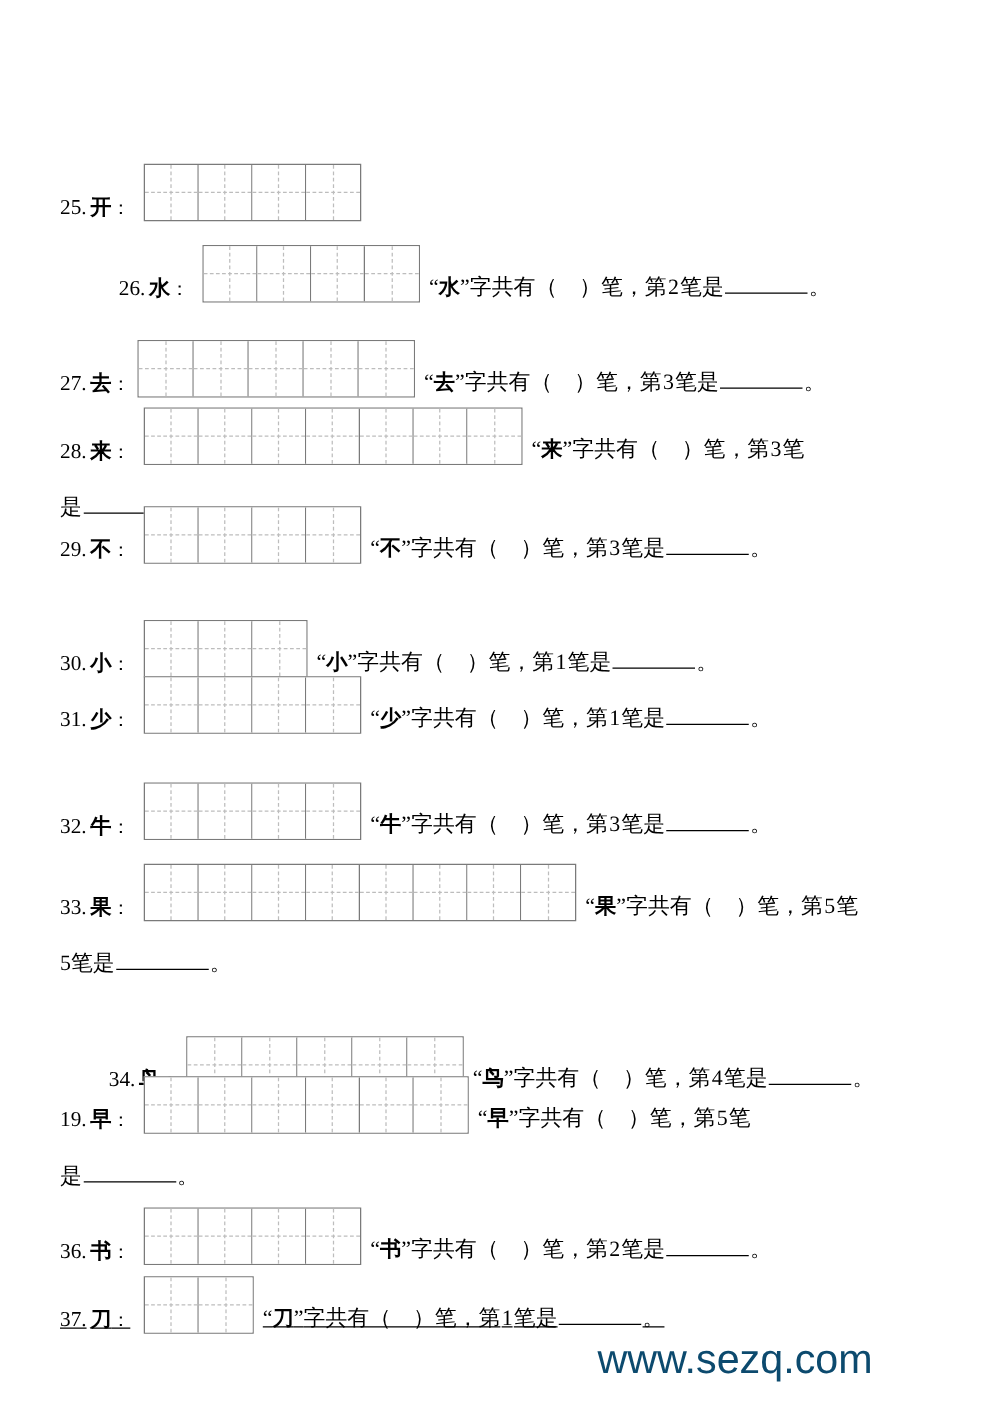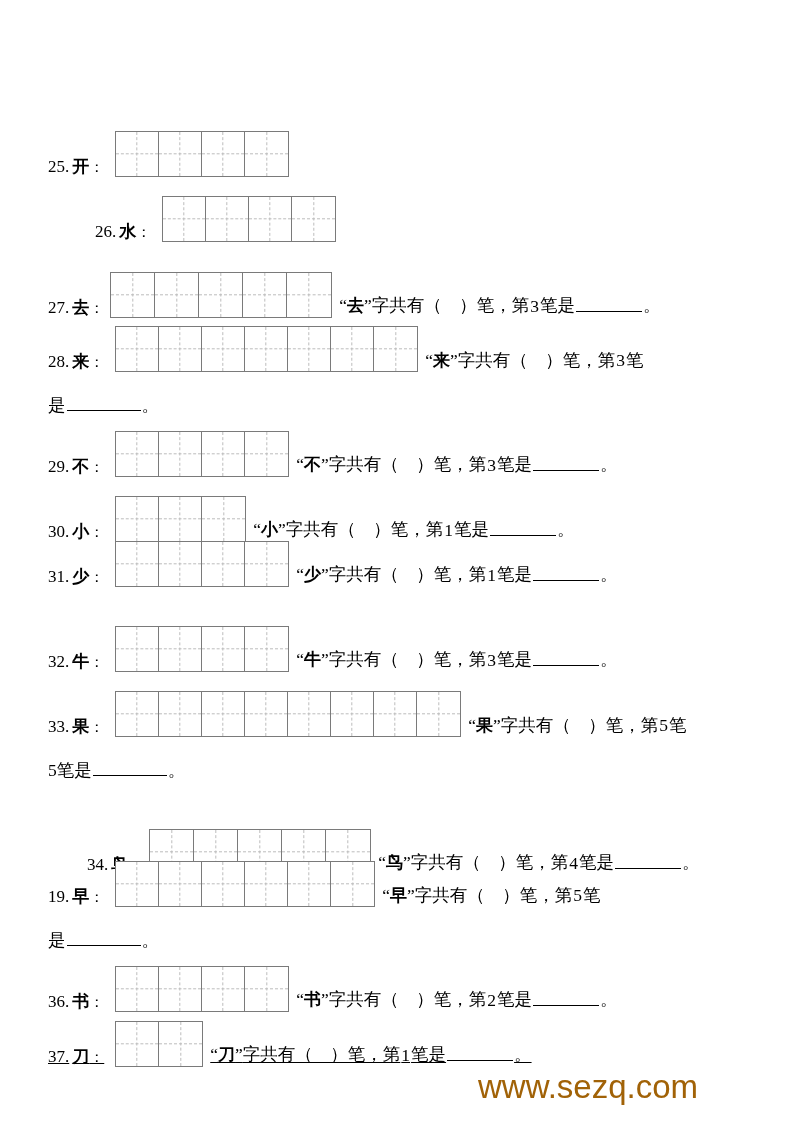--- a/index.html
+++ b/index.html
@@ -133,21 +133,21 @@
     padding-left: 0px;
   }
 
   
   #watermark {
     position: absolute;
     left: 478px;
     top: 1068px;
     font-family: "Liberation Sans", "DejaVu Sans", sans-serif;
     font-size: 33px;
-    color: #a16207;
+    color: #0c4a6e;
     letter-spacing: 0px;
     white-space: nowrap;
     user-select: none;
   }
 </style>
 </head>
 <body>
 
 <div id="page">
   <div id="rows-container">
@@ -168,20 +168,21 @@
         <div class="line1">
           <span class="label"><span class="num">26.</span><span class="han">水</span><span class="colon">：</span></span>
           <div style="flex: 0 0 auto; min-width: 4px; width: 11px;"></div>
           <div class="grid" style="height: 44px;">
             <div class="cell" style="width: 43px; height: 44px;"></div>
             <div class="cell" style="width: 43px; height: 44px;"></div>
             <div class="cell" style="width: 43px; height: 44px;"></div>
             <div class="cell" style="width: 43px; height: 44px;"></div>
           </div>
           <div style="flex: 0 0 auto; width: 7px;"></div>
+          <div class="sentence"><span class="q">“</span><span class="target">水</span><span class="q">”</span><span class="q">字共有（　）笔，第</span><span class="digit">2</span><span class="q">笔是</span><span class="blank w-short"></span><span class="q">。</span></div>
         </div>
       </div>
       <div class="row" style="top: 272px;">
         <div class="line1">
           <span class="label"><span class="num">27.</span><span class="han">去</span><span class="colon">：</span></span>
           <div style="flex: 0 0 auto; min-width: 4px; width: 6px;"></div>
           <div class="grid" style="height: 44px;">
             <div class="cell" style="width: 44px; height: 44px;"></div>
             <div class="cell" style="width: 44px; height: 44px;"></div>
             <div class="cell" style="width: 44px; height: 44px;"></div>
@@ -203,21 +204,21 @@
             <div class="cell" style="width: 43px; height: 44px;"></div>
             <div class="cell" style="width: 43px; height: 44px;"></div>
             <div class="cell" style="width: 43px; height: 44px;"></div>
             <div class="cell" style="width: 43px; height: 44px;"></div>
           </div>
           <div style="flex: 0 0 auto; width: 7px;"></div>
           <div class="sentence"><span class="q">“</span><span class="target">来</span><span class="q">”</span><span class="q">字共有（　）笔，第</span><span class="digit">3</span><span class="q">笔</span></div>
         </div>
         <div class="line2"><span class="q">是</span><span class="blank w-long"></span><span class="q">。</span></div>
       </div>
-      <div class="row" style="top: 431px;">
+      <div class="row" style="top: 405px;">
         <div class="line1">
           <span class="label"><span class="num">29.</span><span class="han">不</span><span class="colon">：</span></span>
           <div style="flex: 0 0 auto; min-width: 4px; width: 11px;"></div>
           <div class="grid" style="height: 44px;">
             <div class="cell" style="width: 43px; height: 44px;"></div>
             <div class="cell" style="width: 43px; height: 44px;"></div>
             <div class="cell" style="width: 43px; height: 44px;"></div>
             <div class="cell" style="width: 43px; height: 44px;"></div>
           </div>
           <div style="flex: 0 0 auto; width: 7px;"></div>

